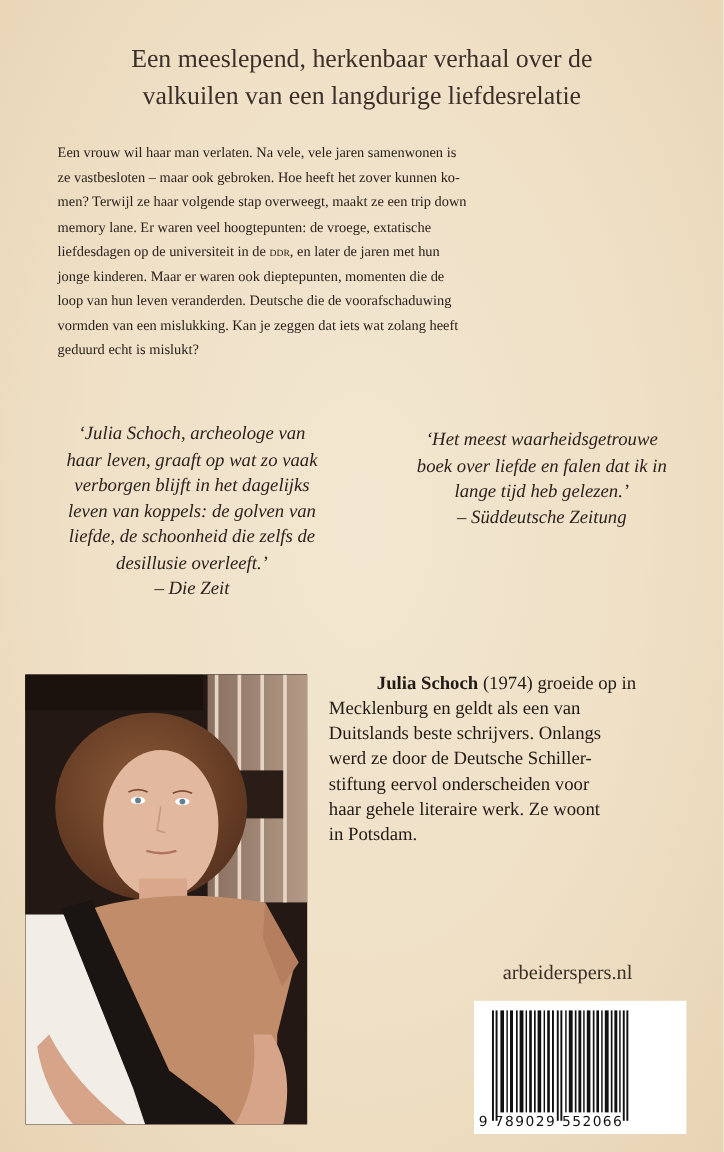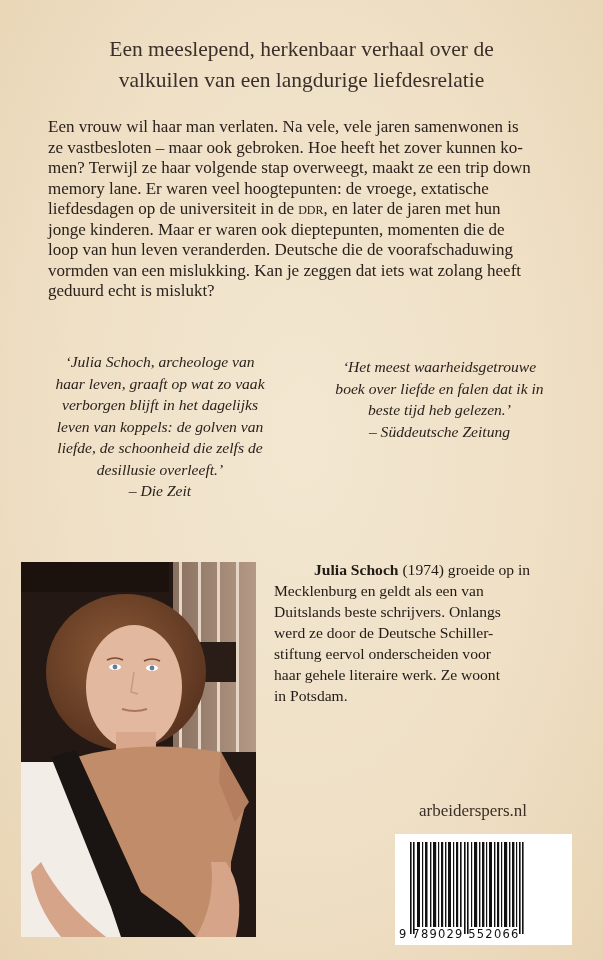--- a/index.html
+++ b/index.html
@@ -9,31 +9,31 @@
       font-family: "Liberation Serif", "DejaVu Serif", serif;
       color: #2e2520;
     }
     .tagline {
       position: absolute; left: 0; top: 34px; width: 603px;
       text-align: center; font-size: 21.5px; line-height: 31px; color: #3a2f29;
     }
     .tagline span { display: block; }
     .blurb {
       position: absolute; left: 48px; top: 117px; width: 520px;
-      font-size: 17px; line-height: 20.5px; color: #2a211c;
+      font-size: 12px; line-height: 20.5px; color: #2a211c;
     }
     .blurb span { display: block; white-space: nowrap; }
     .blurb .sc { font-variant: small-caps; text-transform: lowercase; }
     .quote {
       position: absolute; text-align: center; font-size: 15.6px; line-height: 21.5px; color: #2a211c;
     }
     .quote span { display: block; white-space: nowrap; font-style: italic; }
     .quote .src { font-style: italic; }
     .quote-left { left: 30px; top: 351px; width: 260px; }
-    .quote-right { left: 288px; top: 356px; width: 303px; }
+    .quote-right { left: 300px; top: 356px; width: 303px; }
     .photo {
       position: absolute; left: 21px; top: 562px; width: 235px; height: 375px;
       overflow: hidden; background: #2a1d16;
     }
     .bio {
       position: absolute; left: 274px; top: 559px; width: 320px;
       font-size: 15.6px; line-height: 21px; color: #211a15;
     }
     .bio span.line { display: block; white-space: nowrap; }
     .bio b { font-weight: bold; margin-left: 40px; }
@@ -80,21 +80,21 @@
     <span>verborgen blijft in het dagelijks</span>
     <span>leven van koppels: de golven van</span>
     <span>liefde, de schoonheid die zelfs de</span>
     <span>desillusie overleeft.’</span>
     <span class="src">– Die Zeit</span>
   </div>
 
   <div class="quote quote-right">
     <span>‘Het meest waarheidsgetrouwe</span>
     <span>boek over liefde en falen dat ik in</span>
-    <span>beste tijd heb gelezen.’</span>
+    <span>lange tijd heb gelezen.’</span>
     <span class="src">– Süddeutsche Zeitung</span>
   </div>
 
   <div class="photo">
     <svg width="235" height="375" viewBox="0 0 235 375">
       <defs>
         <linearGradient id="wallg" x1="0" x2="1" y1="0" y2="0">
           <stop offset="0" stop-color="#8a7060"></stop>
           <stop offset="1" stop-color="#b49a86"></stop>
         </linearGradient>

